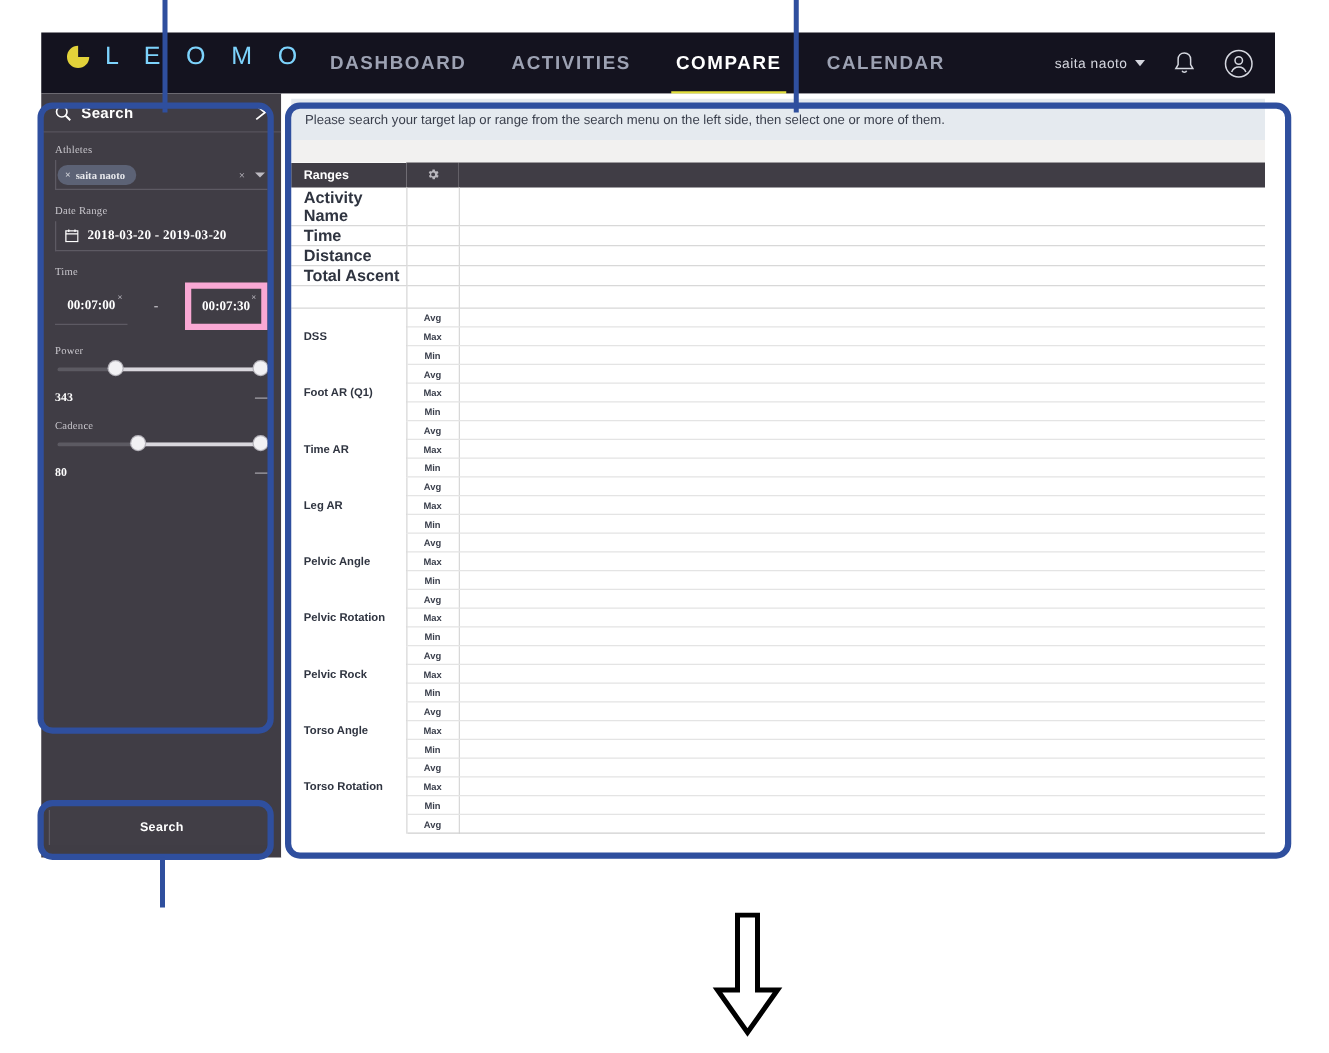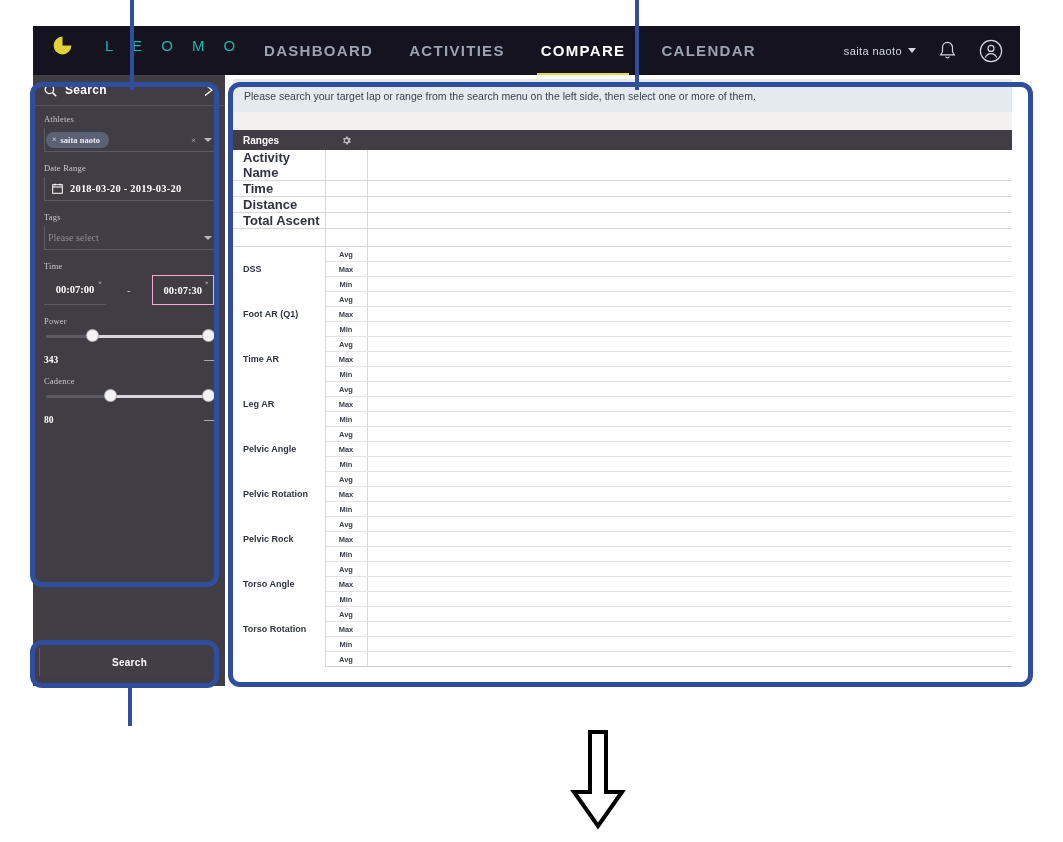--- a/index.html
+++ b/index.html
@@ -22,22 +22,22 @@
     background:#14131f;
   }
   .logo-wrap{
     position:absolute;left:20px;top:10px;display:flex;align-items:center;gap:0px;
   }
   .logo-mark{
     width:19px;height:19px;position:relative;margin-right:12px;
   }
   .logo-mark svg{display:block;}
   .logo-text{
-    color:#14b8a6;font-size:15px;letter-spacing:7.5px;
-    font-weight:400;line-height:19px;margin-left:21px;
+    color:#7dd3fc;font-size:20px;letter-spacing:7.5px;
+    font-weight:400;line-height:19px;
   }
   .navlinks{
     position:absolute;left:213px;top:0;height:49px;display:flex;align-items:center;
   }
   .navlink{
     color:#9da2b3;font-size:15px;letter-spacing:1.3px;font-weight:600;
     padding:0 18px;height:49px;display:flex;align-items:center;position:relative;
     cursor:pointer;white-space:nowrap;
   }
   .navlink.active{color:#ffffff;}
@@ -89,21 +89,21 @@
   .chip .x{font-size:8px;opacity:.85;}
   .fld-actions{position:absolute;right:2px;top:50%;transform:translateY(-50%);
     display:flex;align-items:center;gap:8px;color:#bdbbc2;font-size:9px;}
   .tri-down{width:0;height:0;border-left:4px solid transparent;border-right:4px solid transparent;
     border-top:4px solid #bdbbc2;}
   .date-text{color:#ffffff;font-size:10.5px;font-weight:700;letter-spacing:.2px;}
   .cal-ico{margin:0 7px 0 6px;display:flex;}
   .placeholder{color:#8e8b95;font-size:10px;padding-left:2px;}
   .time-row{display:flex;align-items:center;gap:16px;}
   .time-input{
-    width:60px;height:28px;border:1px solid #f9a8d4;display:flex;align-items:center;
+    width:60px;height:28px;border:5px solid #f9a8d4;display:flex;align-items:center;
     justify-content:center;position:relative;color:#ffffff;font-size:10.5px;font-weight:700;
   }
   .time-input.first{border-top:none;border-left:none;border-right:none;border-bottom:1px solid #5d5a63;width:62px;}
   .time-input .clr{position:absolute;right:4px;top:3px;font-size:7px;color:#b9b7be;}
   .time-dash{color:#d5d3d9;font-size:11px;padding:0 5px;}
   .slider-wrap{padding:9px 2px 0 2px;position:relative;height:12px;}
   .track{position:absolute;left:2px;right:2px;top:5px;height:3px;background:#5c5a62;border-radius:2px;}
   .track-fill{position:absolute;top:5px;height:3px;background:#d9d7dd;border-radius:2px;}
   .knob{position:absolute;top:0;width:11px;height:11px;border-radius:50%;background:#f2f1f4;
     box-shadow:0 0 0 1px #b5b3ba;cursor:pointer;}
@@ -257,29 +257,20 @@
                 <rect x="0.7" y="1.7" width="9.6" height="8.6" fill="none" stroke="#ffffff" stroke-width="1"></rect>
                 <line x1="0.7" y1="4" x2="10.3" y2="4" stroke="#ffffff" stroke-width="1"></line>
                 <line x1="3" y1="0.6" x2="3" y2="2.6" stroke="#ffffff" stroke-width="1"></line>
                 <line x1="8" y1="0.6" x2="8" y2="2.6" stroke="#ffffff" stroke-width="1"></line>
               </svg>
             </span>
             <span class="date-text">2018-03-20 - 2019-03-20</span>
           </div>
         </div>
 
-        <div class="fld">
-          <div class="fld-label">Tags</div>
-          <div class="fld-box left-rule">
-            <span class="placeholder">Please select</span>
-            <span class="fld-actions">
-              <span class="tri-down"></span>
-            </span>
-          </div>
-        </div>
 
         <div class="fld">
           <div class="fld-label">Time</div>
           <div class="time-row">
             <div class="time-input first">
               <span>00:07:00</span>
               <span class="clr">×</span>
             </div>
             <span class="time-dash">-</span>
             <div class="time-input">

